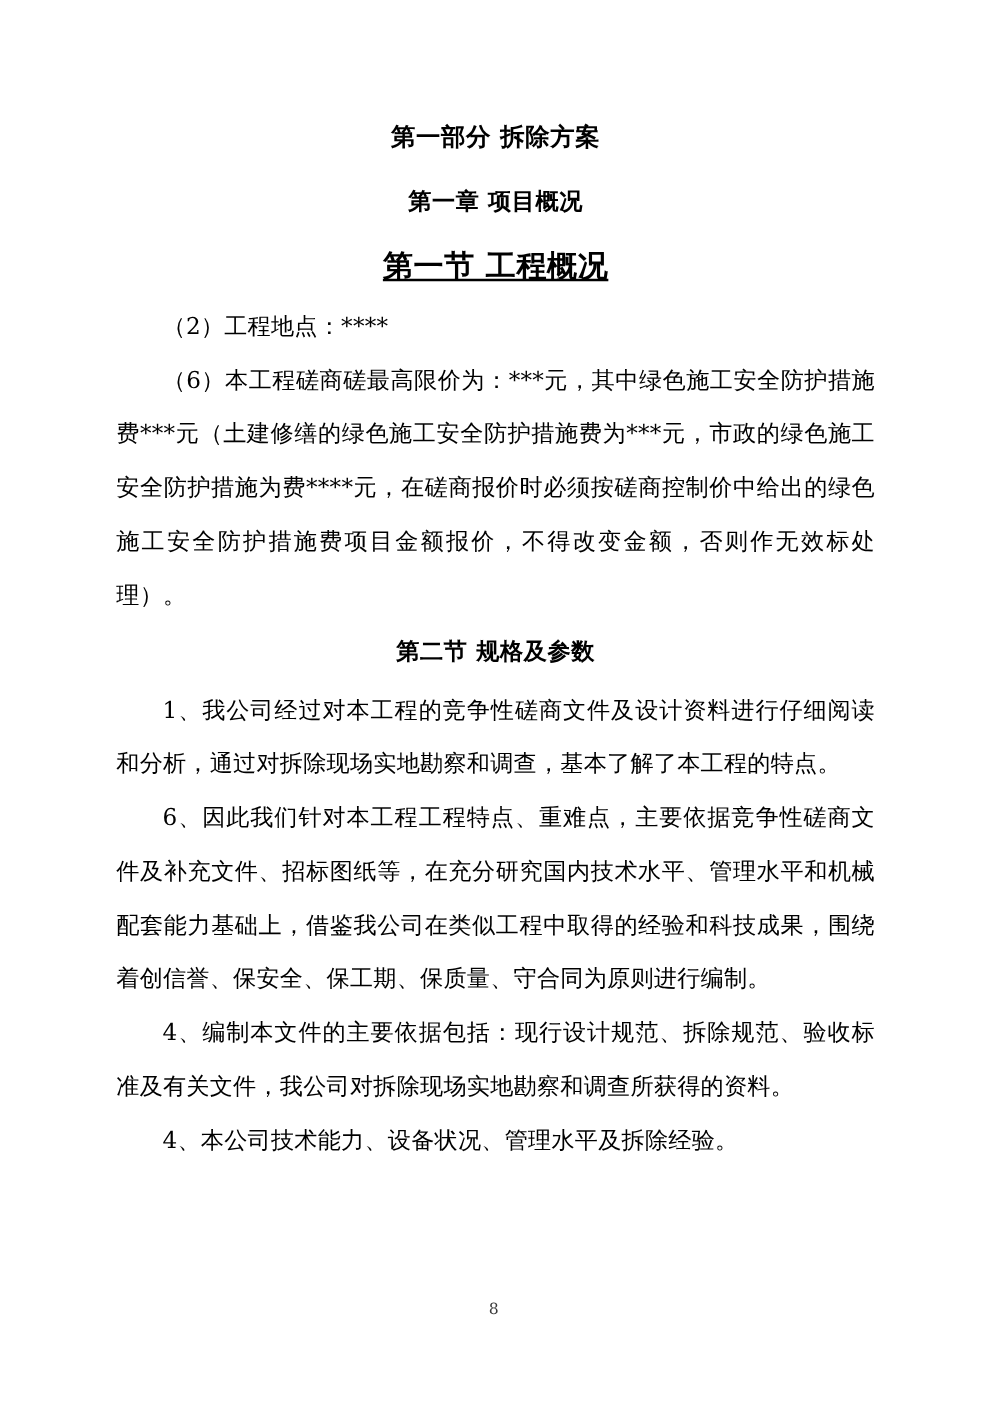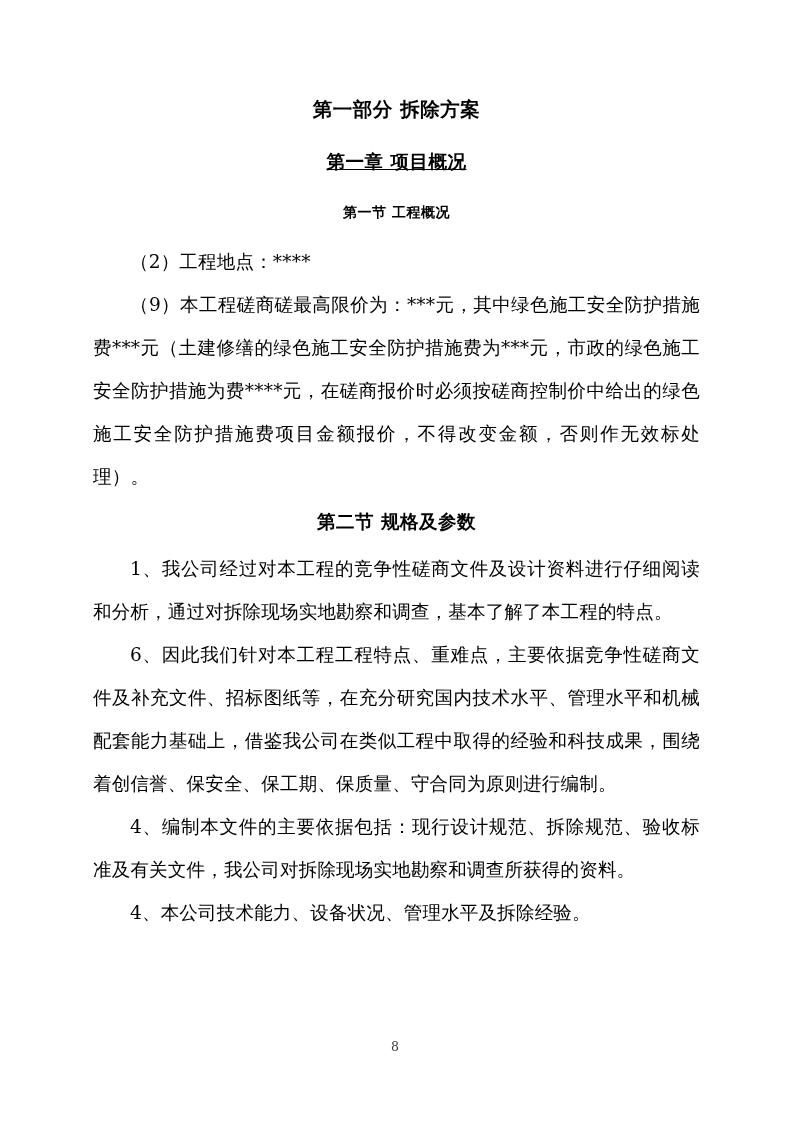--- a/index.html
+++ b/index.html
@@ -37,27 +37,27 @@
   .heading-part {
     font-size: 19.5px;
     line-height: 43px;
     margin: 0 0 9px 0;
   }
 
   .heading-chapter {
     font-size: 18.5px;
     line-height: 43px;
     margin: 0 0 8px 0;
-    text-decoration: underline;
   }
 
   .heading-section {
-    font-size: 14px;
+    font-size: 24px;
     line-height: 43px;
     margin: 0 0 6px 0;
+    text-decoration: underline;
   }
 
   .heading-section-2 {
     font-size: 18.5px;
     line-height: 43px;
     margin: 2px 0 4px 0;
   }
 
   
   .para {
@@ -97,21 +97,21 @@
 
     <h1 class="heading heading-part">第一部分  拆除方案</h1>
 
     <h2 class="heading heading-chapter">第一章  项目概况</h2>
 
     <h3 class="heading heading-section">第一节  工程概况</h3>
 
 
     <p class="para">（2）工程地点：****</p>
 
-    <p class="para">（9）本工程磋商磋最高限价为：***元，其中绿色施工安全防护措施费***元（土建修缮的绿色施工安全防护措施费为***元，市政的绿色施工安全防护措施为费****元，在磋商报价时必须按磋商控制价中给出的绿色施工安全防护措施费项目金额报价，不得改变金额，否则作无效标处理）。</p>
+    <p class="para">（6）本工程磋商磋最高限价为：***元，其中绿色施工安全防护措施费***元（土建修缮的绿色施工安全防护措施费为***元，市政的绿色施工安全防护措施为费****元，在磋商报价时必须按磋商控制价中给出的绿色施工安全防护措施费项目金额报价，不得改变金额，否则作无效标处理）。</p>
 
 
     <h3 class="heading heading-section-2">第二节  规格及参数</h3>
 
     <p class="para">1、我公司经过对本工程的竞争性磋商文件及设计资料进行仔细阅读和分析，通过对拆除现场实地勘察和调查，基本了解了本工程的特点。</p>
 
     <p class="para">6、因此我们针对本工程工程特点、重难点，主要依据竞争性磋商文件及补充文件、招标图纸等，在充分研究国内技术水平、管理水平和机械配套能力基础上，借鉴我公司在类似工程中取得的经验和科技成果，围绕着创信誉、保安全、保工期、保质量、守合同为原则进行编制。</p>
 
     <p class="para">4、编制本文件的主要依据包括：现行设计规范、拆除规范、验收标准及有关文件，我公司对拆除现场实地勘察和调查所获得的资料。</p>
 

